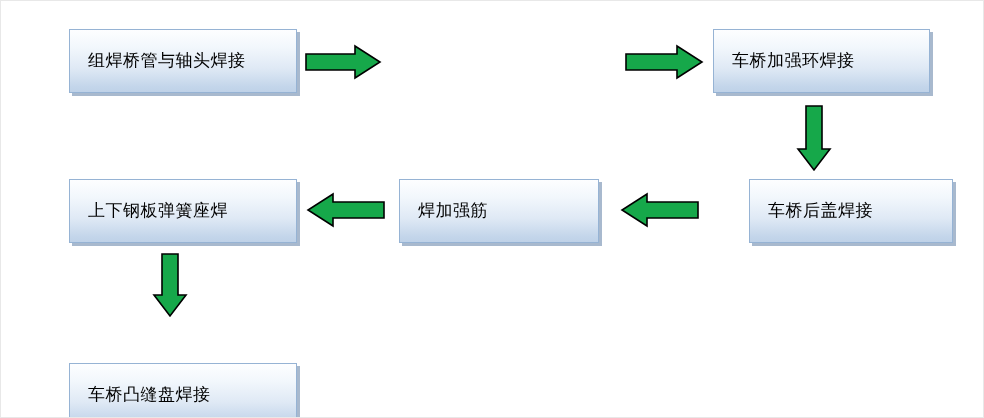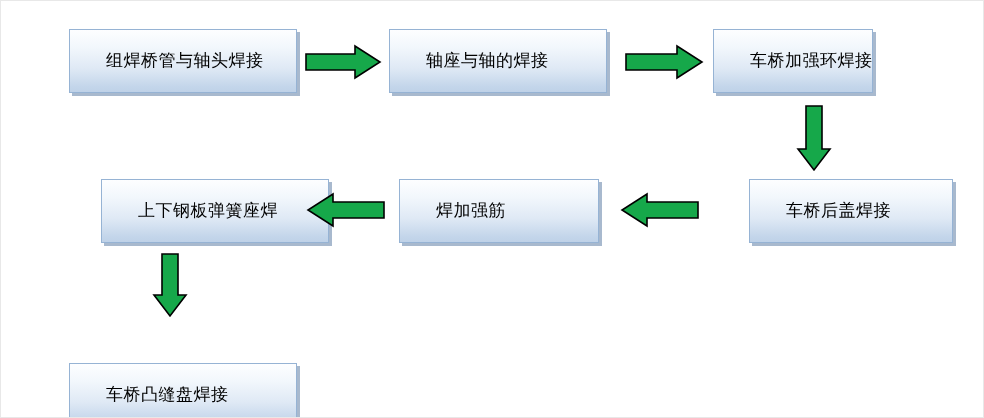--- a/index.html
+++ b/index.html
@@ -34,21 +34,21 @@
     box-shadow: 3px 3px 0 0 #a8b9ce;
     display: flex;
     align-items: center;
     justify-content: flex-start;
   }
   .box .box-label {
     font-size: 17px;
     line-height: 1.2;
     color: #000000;
     white-space: nowrap;
-    padding-left: 36px;
+    padding-left: 18px;
     letter-spacing: 0.5px;
   }
 
   
   .arrow {
     position: absolute;
   }
   .arrow svg {
     display: block;
     overflow: visible;
@@ -62,41 +62,38 @@
   <div class="box" style="left:68px; top:28px; width:228px; height:64px;">
     <span class="box-label">组焊桥管与轴头焊接</span>
   </div>
 
   <div class="arrow" style="left:304px; top:44px; width:76px; height:34px;">
     <svg width="76" height="34" viewBox="0 0 76 34" aria-hidden="true">
       <polygon points="1,9 50,9 50,1 75,17 50,33 50,25 1,25" fill="#16a84a" stroke="#000000" stroke-width="1.6" stroke-linejoin="miter"></polygon>
     </svg>
   </div>
 
-  <div class="box" style="left:388px; top:28px; width:218px; height:64px;">
-    <span class="box-label">轴座与轴的焊接</span>
-  </div>
 
   <div class="arrow" style="left:624px; top:44px; width:78px; height:34px;">
     <svg width="78" height="34" viewBox="0 0 78 34" aria-hidden="true">
       <polygon points="1,9 52,9 52,1 77,17 52,33 52,25 1,25" fill="#16a84a" stroke="#000000" stroke-width="1.6" stroke-linejoin="miter"></polygon>
     </svg>
   </div>
 
-  <div class="box" style="left:712px; top:28px; width:160px; height:64px;">
+  <div class="box" style="left:712px; top:28px; width:217px; height:64px;">
     <span class="box-label">车桥加强环焊接</span>
   </div>
 
   <div class="arrow" style="left:796px; top:104px; width:34px; height:66px;">
     <svg width="34" height="66" viewBox="0 0 34 66" aria-hidden="true">
       <polygon points="9,1 25,1 25,44 33,44 17,65 1,44 9,44" fill="#16a84a" stroke="#000000" stroke-width="1.6" stroke-linejoin="miter"></polygon>
     </svg>
   </div>
 
-  <div class="box" style="left:68px; top:178px; width:228px; height:64px;margin-left:32px;">
+  <div class="box" style="left:68px; top:178px; width:228px; height:64px;">
     <span class="box-label">上下钢板弹簧座焊</span>
   </div>
 
   <div class="arrow" style="left:306px; top:192px; width:78px; height:34px;">
     <svg width="78" height="34" viewBox="0 0 78 34" aria-hidden="true">
       <polygon points="77,9 26,9 26,1 1,17 26,33 26,25 77,25" fill="#16a84a" stroke="#000000" stroke-width="1.6" stroke-linejoin="miter"></polygon>
     </svg>
   </div>
 
   <div class="box" style="left:398px; top:178px; width:200px; height:64px;">

